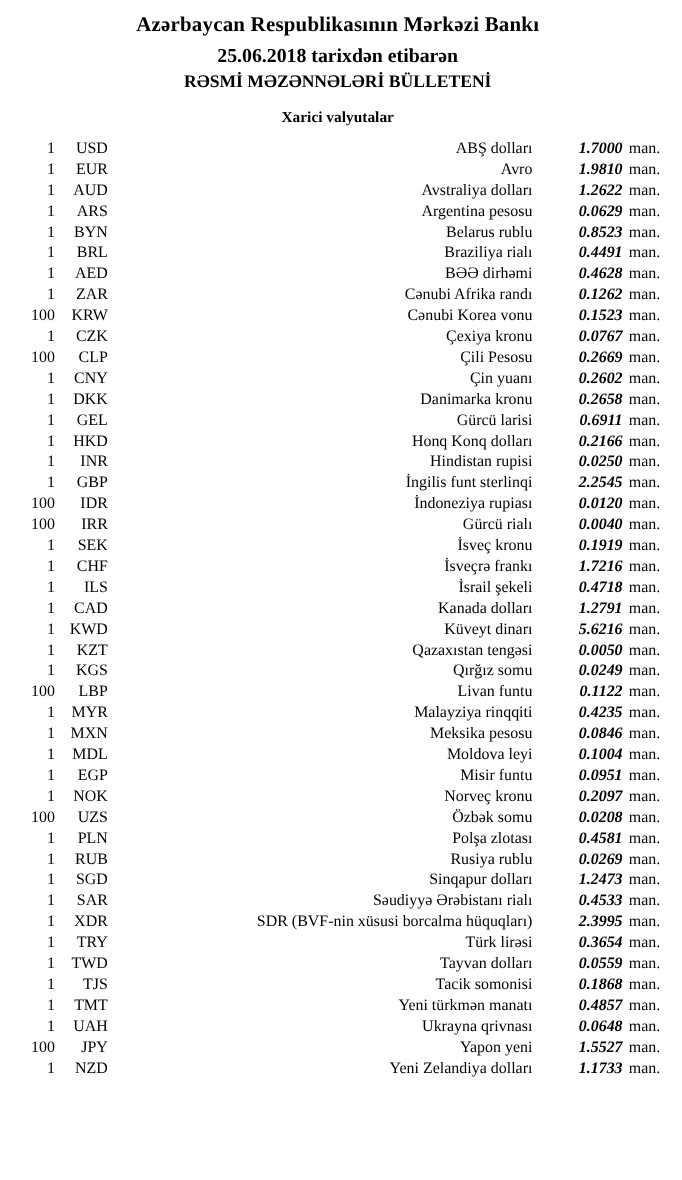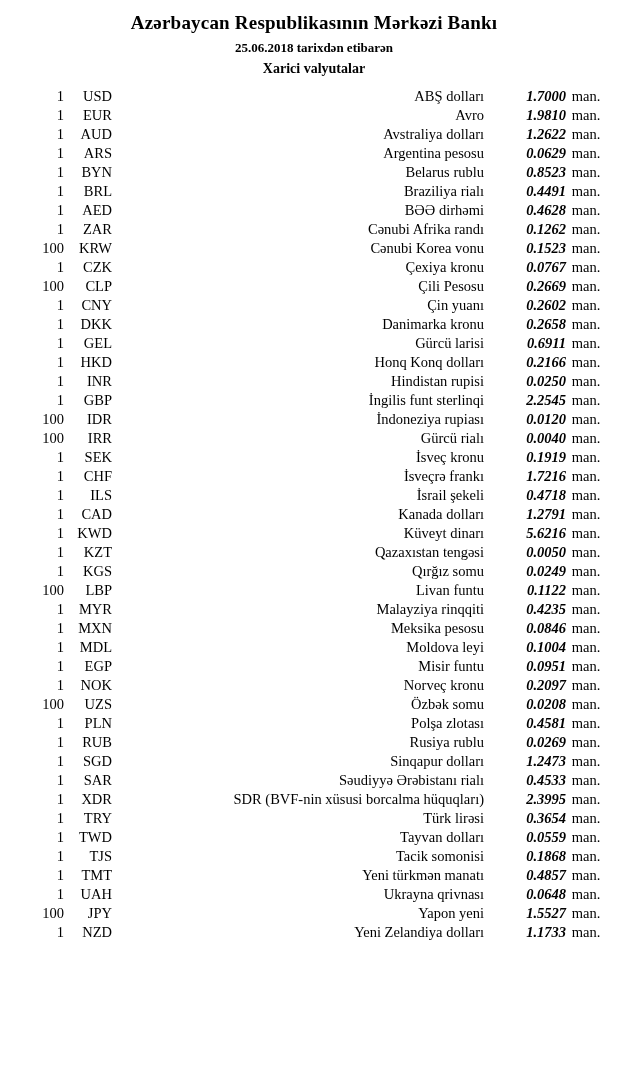--- a/index.html
+++ b/index.html
@@ -9,32 +9,32 @@
   }
   body {
     width: 620px;
     min-height: 1073px;
     font-family: "Liberation Serif", serif;
     color: #000000;
   }
   .page {
     width: 620px;
     box-sizing: border-box;
-    padding: 6px 14px 10px 22px;
+    padding: 6px 14px 10px 8px;
   }
   .bank-title {
     text-align: center;
     font-size: 19px;
     font-weight: bold;
     letter-spacing: 0.2px;
     margin: 6px 0 6px 0;
   }
   .date-line {
     text-align: center;
-    font-size: 13px;
+    font-size: 18px;
     font-weight: bold;
     margin: 0 0 5px 0;
   }
   .subtitle-line {
     text-align: center;
     font-size: 13.5px;
     font-weight: bold;
     margin: 0 0 6px 0;
   }
   .bulletin-line {
@@ -85,20 +85,21 @@
     text-align: center;
   }
 </style>
 </head>
 <body>
 
 <div class="page">
 
   <div class="bank-title">Azərbaycan Respublikasının Mərkəzi Bankı</div>
   <div class="date-line">25.06.2018  tarixdən etibarən</div>
+  <div class="bulletin-line">RƏSMİ MƏZƏNNƏLƏRİ BÜLLETENİ</div>
 
   <div class="section-title">Xarici valyutalar</div>
 
   <table class="rates">
     <tbody id="rates-body">
         <tr>
           <td class="units">1</td>
           <td class="code">USD</td>
           <td class="name">ABŞ dolları</td>
           <td class="rate">1.7000</td>

